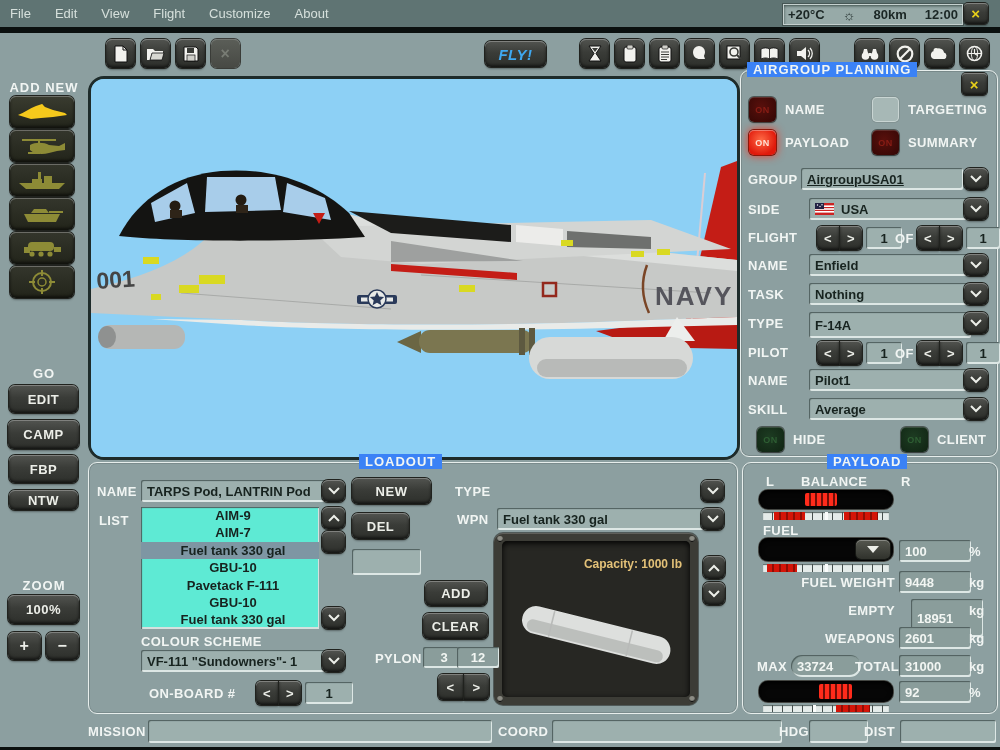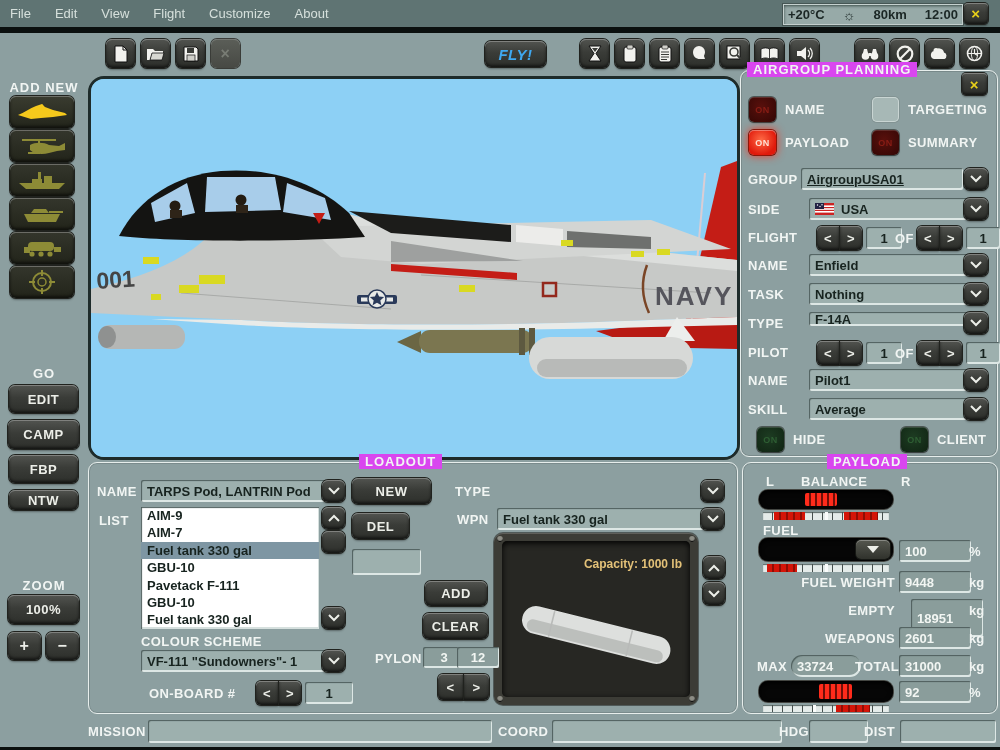--- a/index.html
+++ b/index.html
@@ -22,21 +22,21 @@
   
   .field{position:absolute;display:flex;align-items:center;padding:0 6px;
        background:#9db0ae;color:#17231f;font:bold 13px "Liberation Sans",sans-serif;
        box-shadow:inset 1px 1px 1px #4e5e5c, inset -1px -2px 0 #dde7e5;
        border-radius:2px;white-space:nowrap;overflow:hidden;}
   .fieldw{color:#f2f6f3;background:#8a9d9b;}
   .chev{padding:0;}
   
   .panel{position:absolute;border:1px solid #e7eeec;border-radius:9px;
        box-shadow:inset 0 0 0 1px rgba(20,30,28,.15);}
-  .ptitle{position:absolute;top:-9px;background:#d946ef;padding:0 6px;
+  .ptitle{position:absolute;top:-9px;background:#3b82f6;padding:0 6px;
        font:bold 13px "Liberation Sans",sans-serif;color:#f1f5f3;letter-spacing:1px;}
   
   .lamp{position:absolute;width:27px;height:25px;border-radius:5px;display:flex;
        align-items:center;justify-content:center;font:bold 9px "Liberation Sans",sans-serif;
        letter-spacing:.4px;box-shadow:0 0 0 1px #15171385, inset 0 1px 0 rgba(255,255,255,.15),
        0 1px 2px rgba(0,0,0,.4);cursor:pointer;}
   .lamp.red-dim{background:radial-gradient(circle at 45% 40%,#59100c,#320705);color:#8a1d15;}
   .lamp.red-on{background:radial-gradient(circle at 45% 40%,#ff6a45,#e01a0c 70%);color:#ffe3d6;
        box-shadow:0 0 8px 1px rgba(255,40,20,.8), 0 0 0 1px #3a0c06, inset 0 1px 0 rgba(255,255,255,.35);}
   .lamp.empty{background:#a7b8b6;box-shadow:inset 0 0 0 1px #c9d5d3, 0 0 0 1px #77888680;}
@@ -49,22 +49,22 @@
   .thumb{position:absolute;top:2px;bottom:2px;width:34px;border-radius:5px;
        background:linear-gradient(180deg,#55574f,#30322c);
        box-shadow:0 0 0 1px #161814, inset 0 1px 0 rgba(255,255,255,.3);
        display:flex;align-items:center;justify-content:center;cursor:pointer;}
   
   .ruler{position:absolute;background:#e4ebe9;box-shadow:inset 0 1px 1px #5a6a68;overflow:hidden;}
   .ticks{position:absolute;inset:0;background:repeating-linear-gradient(90deg,transparent 0 9px,#46504e 9px 10px);}
   .rred{position:absolute;top:0;bottom:0;background:repeating-linear-gradient(90deg,#d41408 0 5px,#8e0d05 5px 7px);}
   .ctick{position:absolute;top:-2px;bottom:-1px;width:3px;background:#fbfdfc;}
   
-  .list{position:absolute;background:#ffffff;box-shadow:inset 1px 1px 1px #4e5e5c, inset -1px -2px 0 #d6e0de;
-       font:bold 13px "Liberation Sans",sans-serif;color:#17231f;overflow:hidden;}
+  .list{position:absolute;background:#5eead4;box-shadow:inset 1px 1px 1px #4e5e5c, inset -1px -2px 0 #d6e0de;
+       font:bold 13px "Liberation Sans",sans-serif;color:#17231f;overflow:hidden;text-align:center;}
   .lrow{height:17.4px;line-height:17.4px;padding-left:6px;white-space:nowrap;cursor:pointer;}
   .lrow.sel{background:#7e96a3;}
   .menu-item{padding:0 2px;margin-right:20px;cursor:pointer;}
   .u{font:bold 13px "Liberation Sans",sans-serif;color:#f1f5f3;}
   .screw{position:absolute;width:6px;height:6px;border-radius:50%;background:#8d8d85;
        box-shadow:inset 0 -1px 1px #000;}
 </style>
 </head>
 <body>
 
@@ -439,21 +439,21 @@
     <div class="field" style="left:68px;top:212px;width:150px;height:22px;">Nothing</div>
     <div class="btn chev" style="left:223px;top:212px;width:24px;height:22px;">
       <span>
           <svg width="12" height="8" viewBox="0 0 12 8">
             <path d="M1 1l5 5 5-5" fill="none" stroke="#eceee8" stroke-width="2"></path>
           </svg>
         </span>
     </div>
 
     <div class="lbl" style="left:7px;top:245px;">TYPE</div>
-    <div class="field" style="left:68px;top:241px;width:150px;height:14px;">F-14A</div>
+    <div class="field" style="left:68px;top:241px;width:150px;height:26px;">F-14A</div>
     <div class="btn chev" style="left:223px;top:241px;width:24px;height:22px;">
       <span>
           <svg width="12" height="8" viewBox="0 0 12 8">
             <path d="M1 1l5 5 5-5" fill="none" stroke="#eceee8" stroke-width="2"></path>
           </svg>
         </span>
     </div>
 
     <div class="lbl" style="left:7px;top:274px;">PILOT</div>
     <div class="btn" style="left:76px;top:270px;width:22px;height:24px;border-radius:5px 0 0 5px;">&lt;</div>

